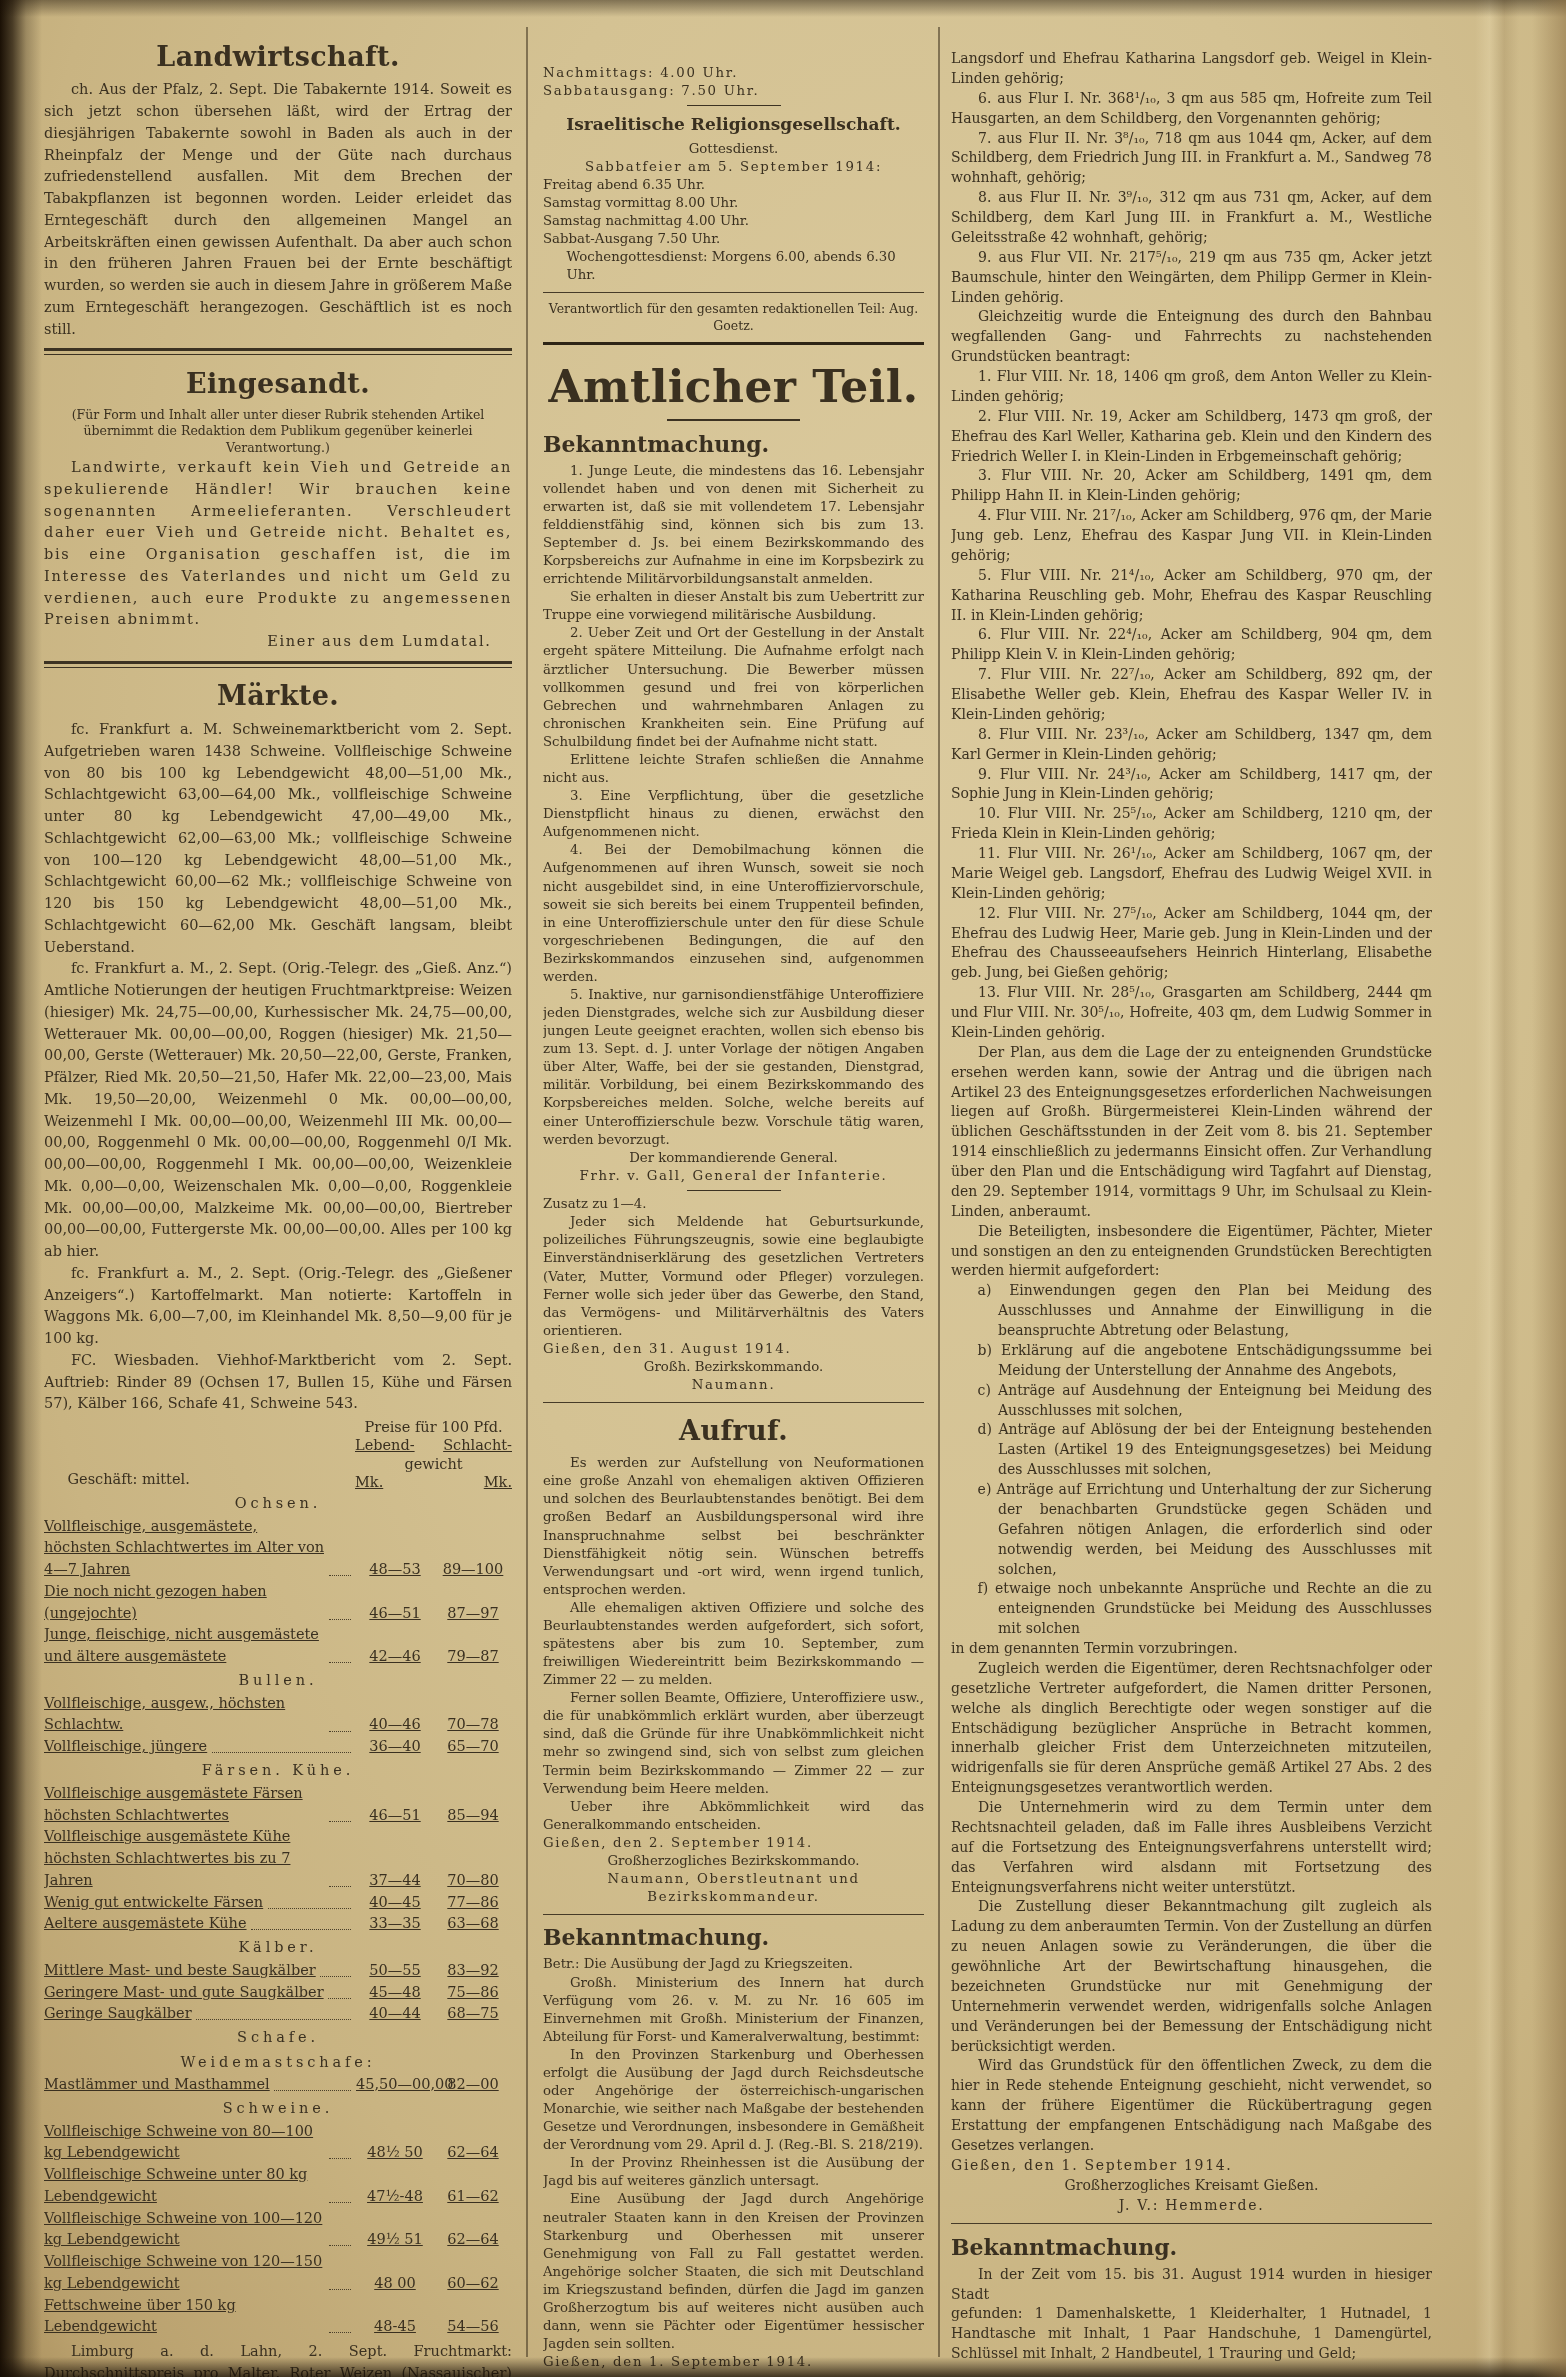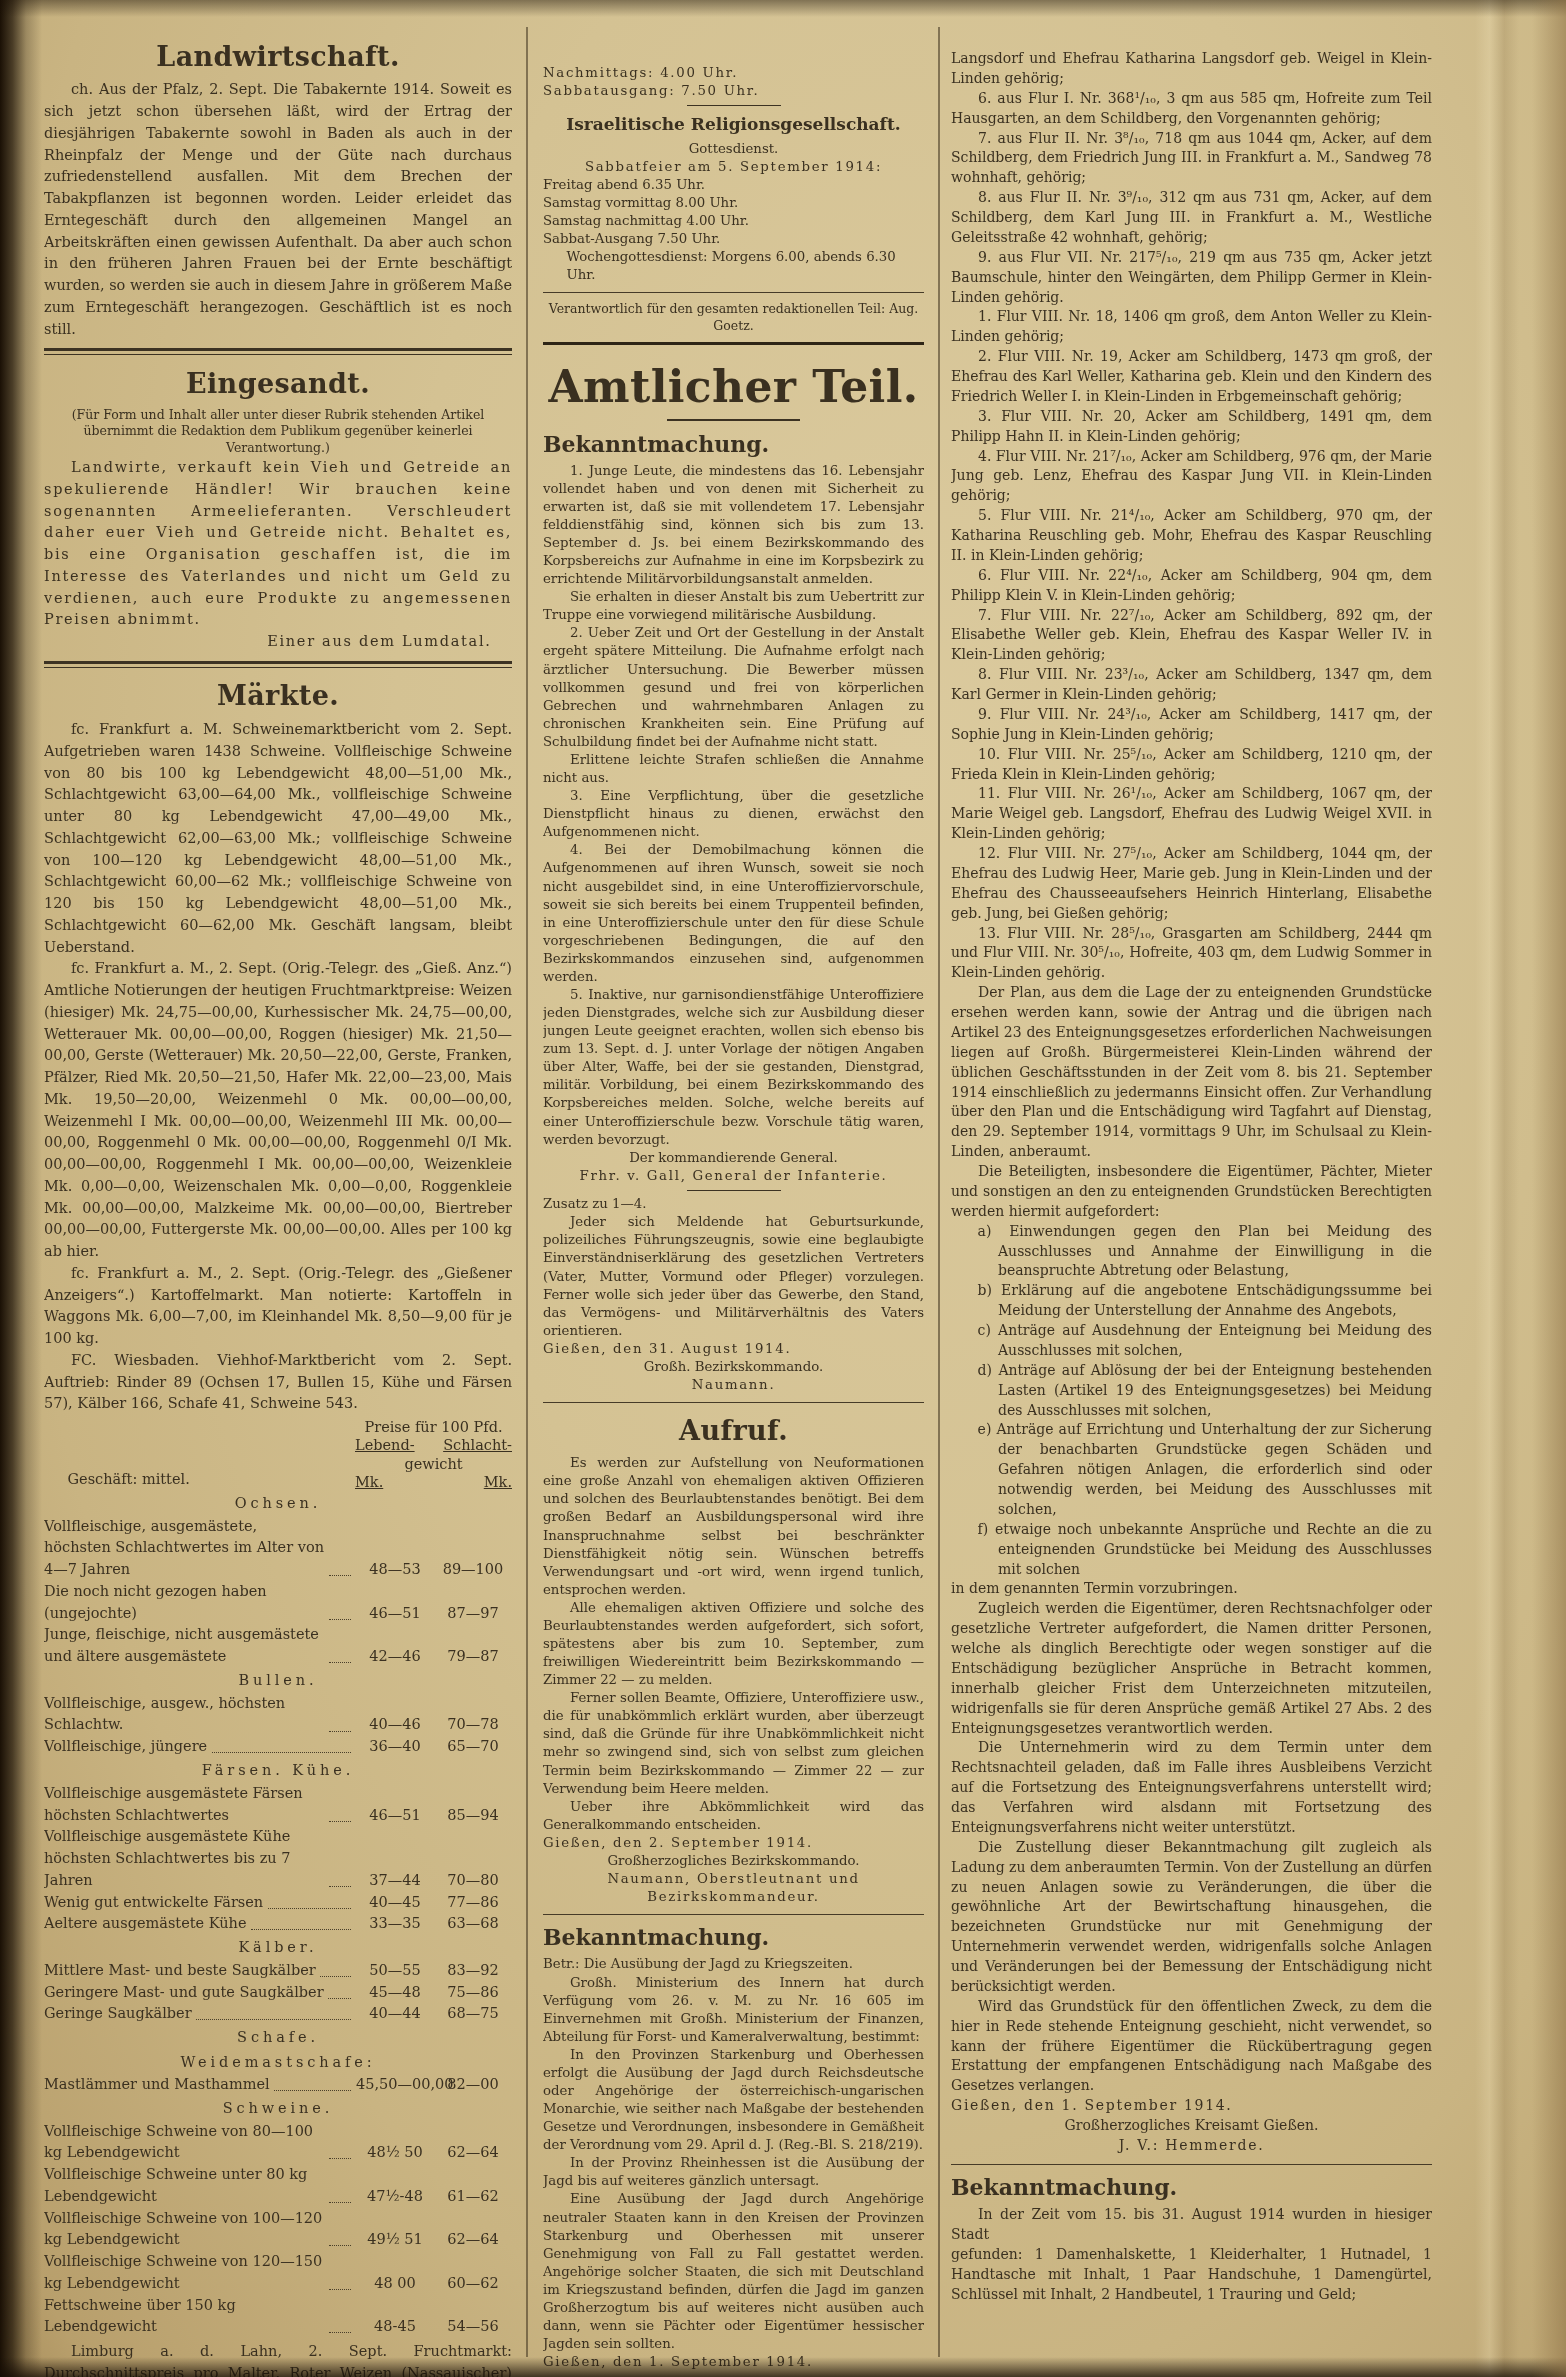--- a/index.html
+++ b/index.html
@@ -50,21 +50,21 @@
   .rule.short{width:133px;margin:6.3px auto;border-top:2.3px solid #3c3222;}
   .rule.shortthin{width:94px;margin:4.7px auto;border-top:1.6px solid #3c3222;}
 
   
   .pt{margin:3.1px 0;}
   .pt-tophdr{display:flex;justify-content:space-between;align-items:flex-end;}
   .pt-gesch{padding-left:23.5px;}
   .pt-cols{width:157px;text-align:center;line-height:1.25;}
   .pt-cols .two{display:flex;justify-content:space-between;text-decoration:underline;}
   .pt-group{text-align:center;letter-spacing:3.9px;margin:2.3px 0 0.8px;}
-  .pt-row{display:flex;align-items:flex-end;}
+  .pt-row{display:flex;align-items:flex-end;text-decoration:underline;}
   .pt-label{max-width:280px;}
   .dots{flex:1;border-bottom:1.6px dotted #4a3f2a;margin:0 4.7px 4.7px 4.7px;min-width:9.4px;}
   .pt-v{width:78px;text-align:center;white-space:nowrap;}
 </style>
 </head>
 <body>
 
 <div class="page">
   <div class="vrule vrule1"></div>
   <div class="vrule vrule2"></div>
@@ -266,20 +266,21 @@
       <p>In der Provinz Rheinhessen ist die Ausübung der Jagd bis auf weiteres gänzlich untersagt.</p>
       <p>Eine Ausübung der Jagd durch Angehörige neutraler Staaten kann in den Kreisen der Provinzen Starkenburg und Oberhessen mit unserer Genehmigung von Fall zu Fall gestattet werden. Angehörige solcher Staaten, die sich mit Deutschland im Kriegszustand befinden, dürfen die Jagd im ganzen Großherzogtum bis auf weiteres nicht ausüben auch dann, wenn sie Pächter oder Eigentümer hessischer Jagden sein sollten.</p>
       <p class="noind spaced">Gießen, den 1. September 1914.</p>
     </div>
   <div class="col col-right" id="col-right">
       <p class="noind">Langsdorf und Ehefrau Katharina Langsdorf geb. Weigel in Klein-Linden gehörig;</p>
       <p>6. aus Flur I. Nr. 368¹/₁₀, 3 qm aus 585 qm, Hofreite zum Teil Hausgarten, an dem Schildberg, den Vorgenannten gehörig;</p>
       <p>7. aus Flur II. Nr. 3⁸/₁₀, 718 qm aus 1044 qm, Acker, auf dem Schildberg, dem Friedrich Jung III. in Frankfurt a. M., Sandweg 78 wohnhaft, gehörig;</p>
       <p>8. aus Flur II. Nr. 3⁹/₁₀, 312 qm aus 731 qm, Acker, auf dem Schildberg, dem Karl Jung III. in Frankfurt a. M., Westliche Geleitsstraße 42 wohnhaft, gehörig;</p>
       <p>9. aus Flur VII. Nr. 217⁵/₁₀, 219 qm aus 735 qm, Acker jetzt Baumschule, hinter den Weingärten, dem Philipp Germer in Klein-Linden gehörig.</p>
+      <p>Gleichzeitig wurde die Enteignung des durch den Bahnbau wegfallenden Gang- und Fahrrechts zu nachstehenden Grundstücken beantragt:</p>
       <p>1. Flur VIII. Nr. 18, 1406 qm groß, dem Anton Weller zu Klein-Linden gehörig;</p>
       <p>2. Flur VIII. Nr. 19, Acker am Schildberg, 1473 qm groß, der Ehefrau des Karl Weller, Katharina geb. Klein und den Kindern des Friedrich Weller I. in Klein-Linden in Erbgemeinschaft gehörig;</p>
       <p>3. Flur VIII. Nr. 20, Acker am Schildberg, 1491 qm, dem Philipp Hahn II. in Klein-Linden gehörig;</p>
       <p>4. Flur VIII. Nr. 21⁷/₁₀, Acker am Schildberg, 976 qm, der Marie Jung geb. Lenz, Ehefrau des Kaspar Jung VII. in Klein-Linden gehörig;</p>
       <p>5. Flur VIII. Nr. 21⁴/₁₀, Acker am Schildberg, 970 qm, der Katharina Reuschling geb. Mohr, Ehefrau des Kaspar Reuschling II. in Klein-Linden gehörig;</p>
       <p>6. Flur VIII. Nr. 22⁴/₁₀, Acker am Schildberg, 904 qm, dem Philipp Klein V. in Klein-Linden gehörig;</p>
       <p>7. Flur VIII. Nr. 22⁷/₁₀, Acker am Schildberg, 892 qm, der Elisabethe Weller geb. Klein, Ehefrau des Kaspar Weller IV. in Klein-Linden gehörig;</p>
       <p>8. Flur VIII. Nr. 23³/₁₀, Acker am Schildberg, 1347 qm, dem Karl Germer in Klein-Linden gehörig;</p>
       <p>9. Flur VIII. Nr. 24³/₁₀, Acker am Schildberg, 1417 qm, der Sophie Jung in Klein-Linden gehörig;</p>
       <p>10. Flur VIII. Nr. 25⁵/₁₀, Acker am Schildberg, 1210 qm, der Frieda Klein in Klein-Linden gehörig;</p>

